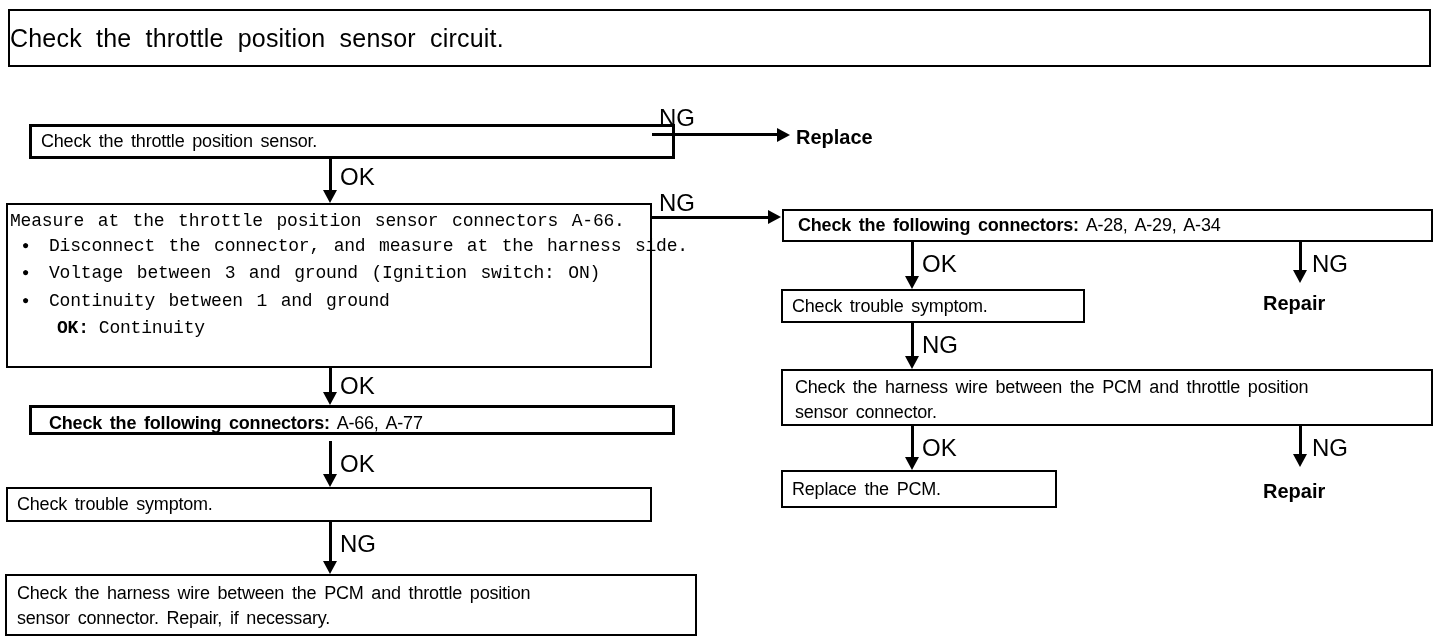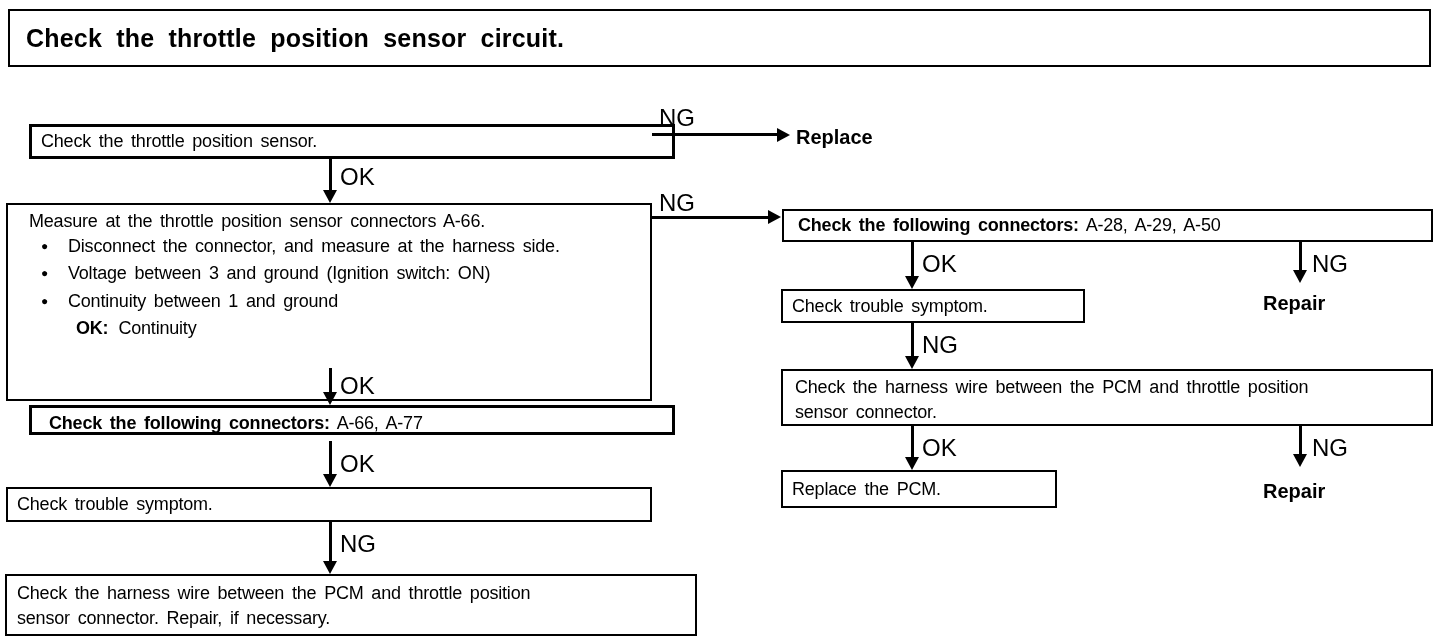--- a/index.html
+++ b/index.html
@@ -4,26 +4,26 @@
 <style>
   html,body{margin:0;padding:0;background:#fff;}
   #page{position:relative;width:1440px;height:638px;background:#ffffff;
         font-family:"Liberation Sans",sans-serif;color:#000;overflow:hidden;}
 
   .box{position:absolute;border:2px solid #000;background:#fff;box-sizing:border-box;
        font-size:18px;letter-spacing:-0.2px;word-spacing:3px;white-space:nowrap;}
   .box.thick{border-width:3px;margin-left:23px;}
 
   #title-box{left:8px;top:9px;width:1423px;height:58px;border-width:2px;}
-  #title-box .t{font-size:25px;font-weight:bold;line-height:54px;padding-left:16px;
+  #title-box .t{font-size:25px;font-weight:normal;line-height:54px;
                 letter-spacing:0.2px;word-spacing:7px;}
 
   
   #l1{left:6px;top:124px;width:646px;height:35px;line-height:29px;padding-left:9px;}
-  #l2{left:6px;top:203px;width:646px;height:198px;padding:4px 8px 0 21px;}
+  #l2{left:6px;top:203px;width:646px;height:165px;padding:4px 8px 0 2px;font-family:Liberation Mono, monospace;}
   #l3{left:6px;top:405px;width:646px;height:30px;line-height:30px;padding-left:17px;}
   #l4{left:6px;top:487px;width:646px;height:35px;line-height:31px;padding-left:9px;}
   #l5{left:5px;top:574px;width:692px;height:62px;padding:5px 0 0 10px;line-height:25px;}
 
   
   #r1{left:782px;top:209px;width:651px;height:33px;line-height:29px;padding-left:14px;}
   #r2{left:781px;top:289px;width:304px;height:34px;line-height:30px;padding-left:9px;}
   #r3{left:781px;top:369px;width:652px;height:57px;padding:4px 0 0 12px;line-height:25px;}
   #r4{left:781px;top:470px;width:276px;height:38px;line-height:34px;padding-left:9px;}
 
@@ -86,21 +86,21 @@
     <span>Check trouble symptom.</span>
   </div>
 
   <div class="box" id="l5">
     <div>Check the harness wire between the PCM and throttle position</div>
     <div>sensor connector. Repair, if necessary.</div>
   </div>
 
   <div class="box" id="r1">
     <b>Check the following connectors:</b>
-    <span>A-28, A-29, A-50</span>
+    <span>A-28, A-29, A-34</span>
   </div>
 
   <div class="box" id="r2">
     <span>Check trouble symptom.</span>
   </div>
 
   <div class="box" id="r3">
     <div>Check the harness wire between the PCM and throttle position</div>
     <div>sensor connector.</div>
   </div>

